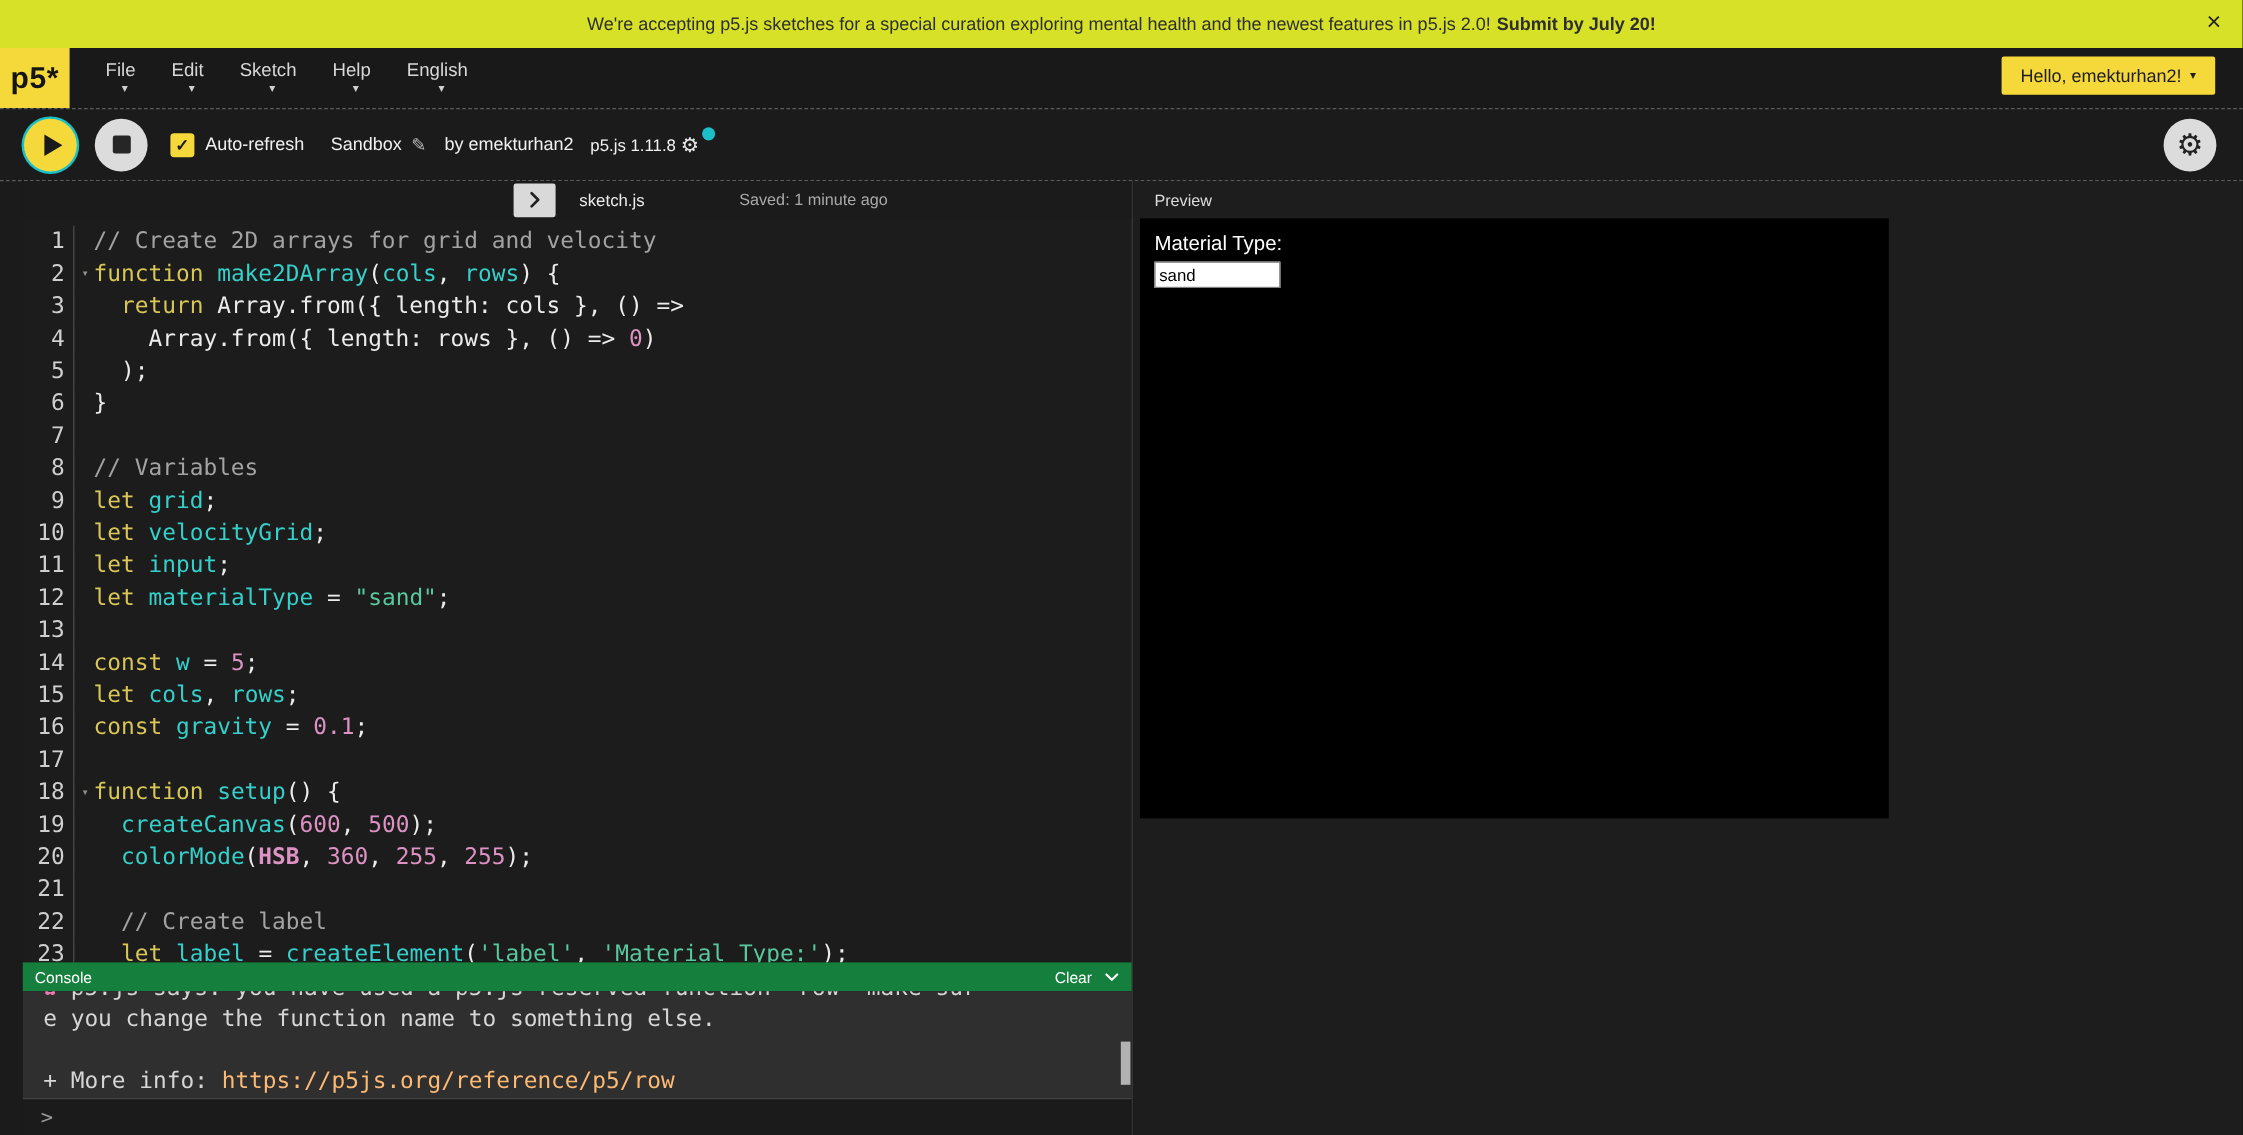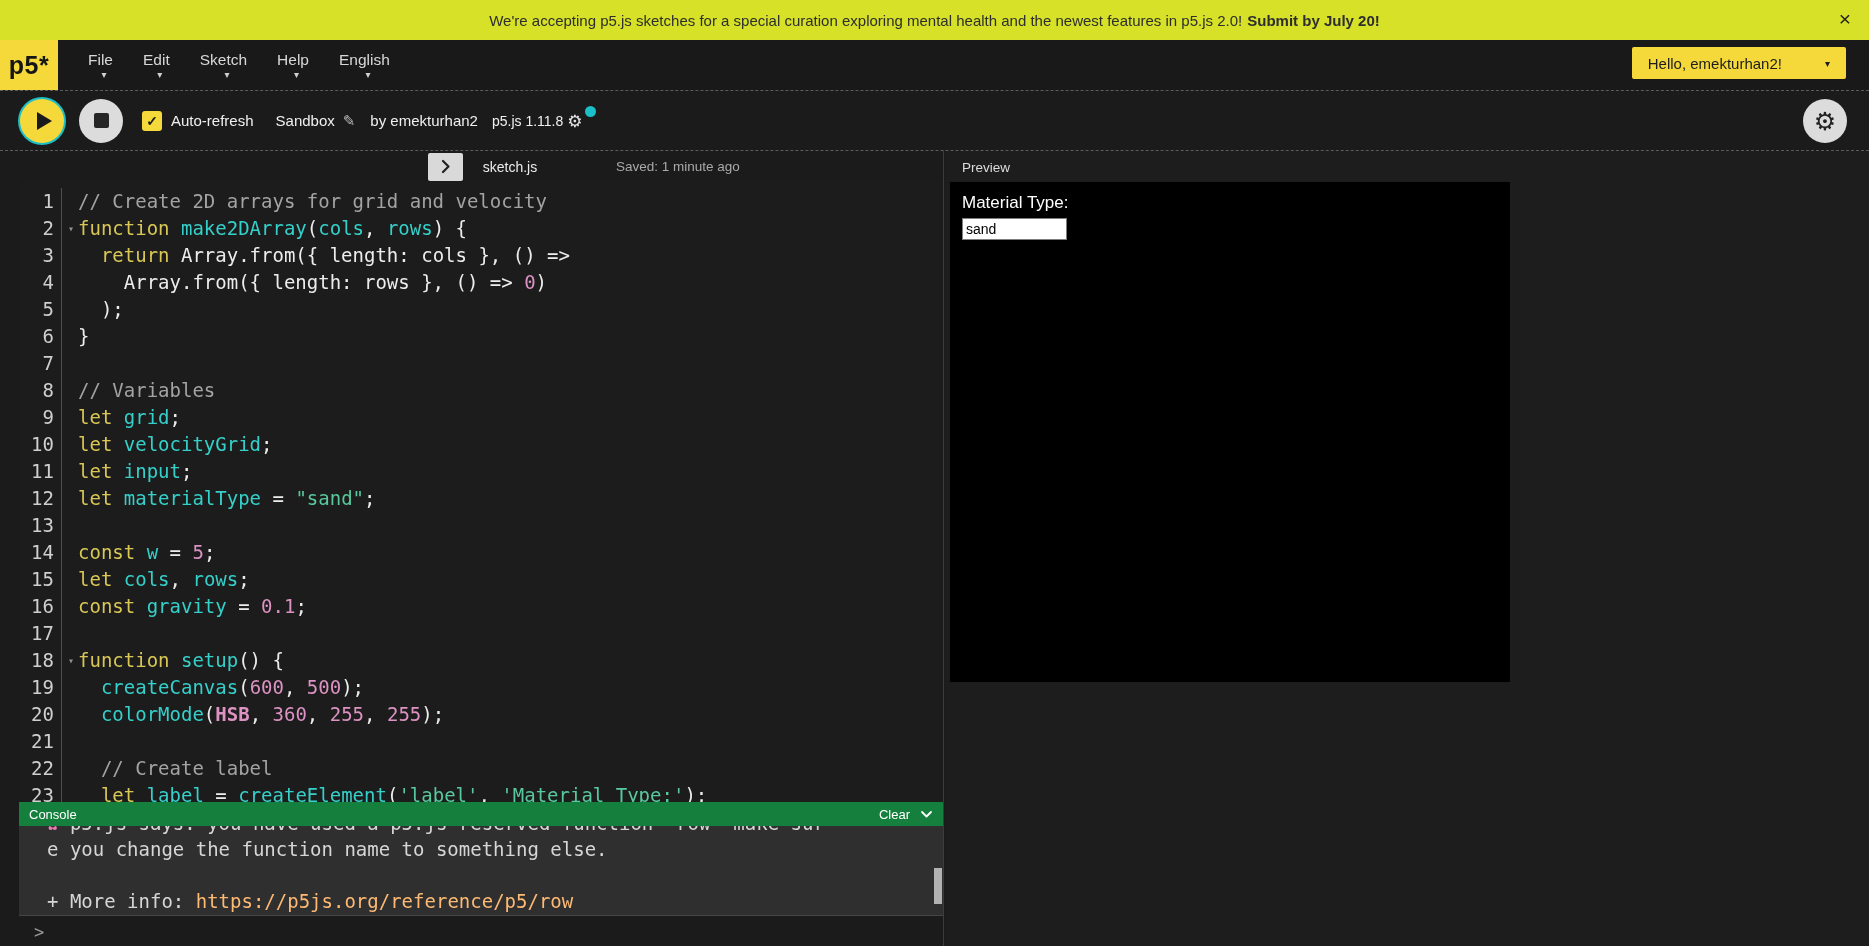--- a/index.html
+++ b/index.html
@@ -18,21 +18,21 @@
   
   .menubar { position:relative; height:50px; background:#191919; display:flex; align-items:center; }
   .logo { width:58px; height:50px; background:var(--yellow); color:#151515; font-weight:bold;
           font-size:25px; display:flex; align-items:center; justify-content:center; letter-spacing:0.5px;text-align:center; }
   .menu-item { margin-left:30px; color:#d8d8d8; font-size:15.5px; display:flex; align-items:center;
                cursor:pointer;flex-direction:column; }
   .menu-item:first-of-type { margin-left:28px; }
   .caret { font-size:10px; margin-left:7px; color:#cfcfcf; }
   .user-btn { position:absolute; right:23px; top:7px; height:24px; background:var(--yellow);
               color:#1d1d1d; font-size:15px; display:flex; align-items:center; padding:16px 16px;
-              border-radius:2px; cursor:pointer;gap:36px; }
+              border-radius:2px; cursor:pointer; }
   .user-btn .caret { color:#1d1d1d; }
 
   
   .toolbar { position:relative; height:60px; background:#1b1b1b; border-top:1px dashed #5c5c5c;
              display:flex; align-items:center; color:#f0f0f0; font-size:15px; }
   .round-btn { width:44px; height:44px; border-radius:50%; display:flex; align-items:center;
                justify-content:center; cursor:pointer; flex:none; }
   .play-btn { margin-left:20px; background:var(--yellow); box-shadow:0 0 0 2px var(--teal); }
   .play-tri { width:0; height:0; border-left:15px solid #1a1a1a; border-top:9px solid transparent;
               border-bottom:9px solid transparent; margin-left:4px; }
@@ -76,36 +76,36 @@
   .tok-cm { color:var(--cm); } .tok-pl { color:var(--pl); }
 
   
   .console { position:absolute; left:0; right:0; top:651px; height:113px; }
   .console-header { height:24px; background:#15803d; display:flex; align-items:center;
                     color:#fff; font-size:13px; padding:0 10px; }
   .clear-btn { margin-left:auto; cursor:pointer; }
   .collapse-btn { margin-left:10px; cursor:pointer; display:flex; align-items:center; }
   .console-body { position:relative; height:89px; background:#2f2f2f; overflow:hidden;
                   font-family:"DejaVu Sans Mono", monospace; font-size:19px; color:#d6d6d6;
-                  padding-left:28px; }
+                  padding-left:17px; }
   .console-scroll { margin-top:-16px; }
   .console-line { height:26px; line-height:26px; white-space:pre; }
   .con-txt { color:#d6d6d6; } .con-url { color:#fdba74; cursor:pointer; }
   .flower-icon { color:#e87bb0; }
   .scroll-thumb { position:absolute; right:1px; top:42px; width:8px; height:36px; background:#b2b2b2; }
 
   .prompt-row { position:absolute; left:0; right:0; top:764px; height:32px; background:#1b1b1b;
                 border-top:1px solid #454545; display:flex; align-items:center; }
   .prompt-chevron { margin-left:15px; color:#9a9a9a; font-family:"DejaVu Sans Mono", monospace;
                     font-size:17px; }
 
   
   .preview-pane { position:absolute; left:945px; right:0; top:0; bottom:0; background:#1d1d1d; }
   .preview-title { position:absolute; left:17px; top:9px; color:#dcdcdc; font-size:13.5px; }
-  .canvas { position:absolute; left:5px; top:31px; width:560px; height:500px; background:#000; }
+  .canvas { position:absolute; left:5px; top:31px; width:624px; height:500px; background:#000; }
   .material-label { position:absolute; left:12px; top:11px; color:#fff; font-size:17px; }
   .material-input { position:absolute; left:12px; top:36px; width:105px; height:22px;
                     background:#fff; border:1px solid #7e7e7e; font-family:"Liberation Sans", sans-serif;
                     font-size:14px; color:#000; padding:0 3px; }
 </style>
 </head>
 <body>
 
 <div class="app" style="--banner: #d6e128; --yellow: #f5d93a; --teal: #1abfc7; --kw: #d9c755; --id: #35d0ca; --str: #58c99e; --num: #dc92c2; --cm: #a3a3a3; --pl: #ececec;">
 

